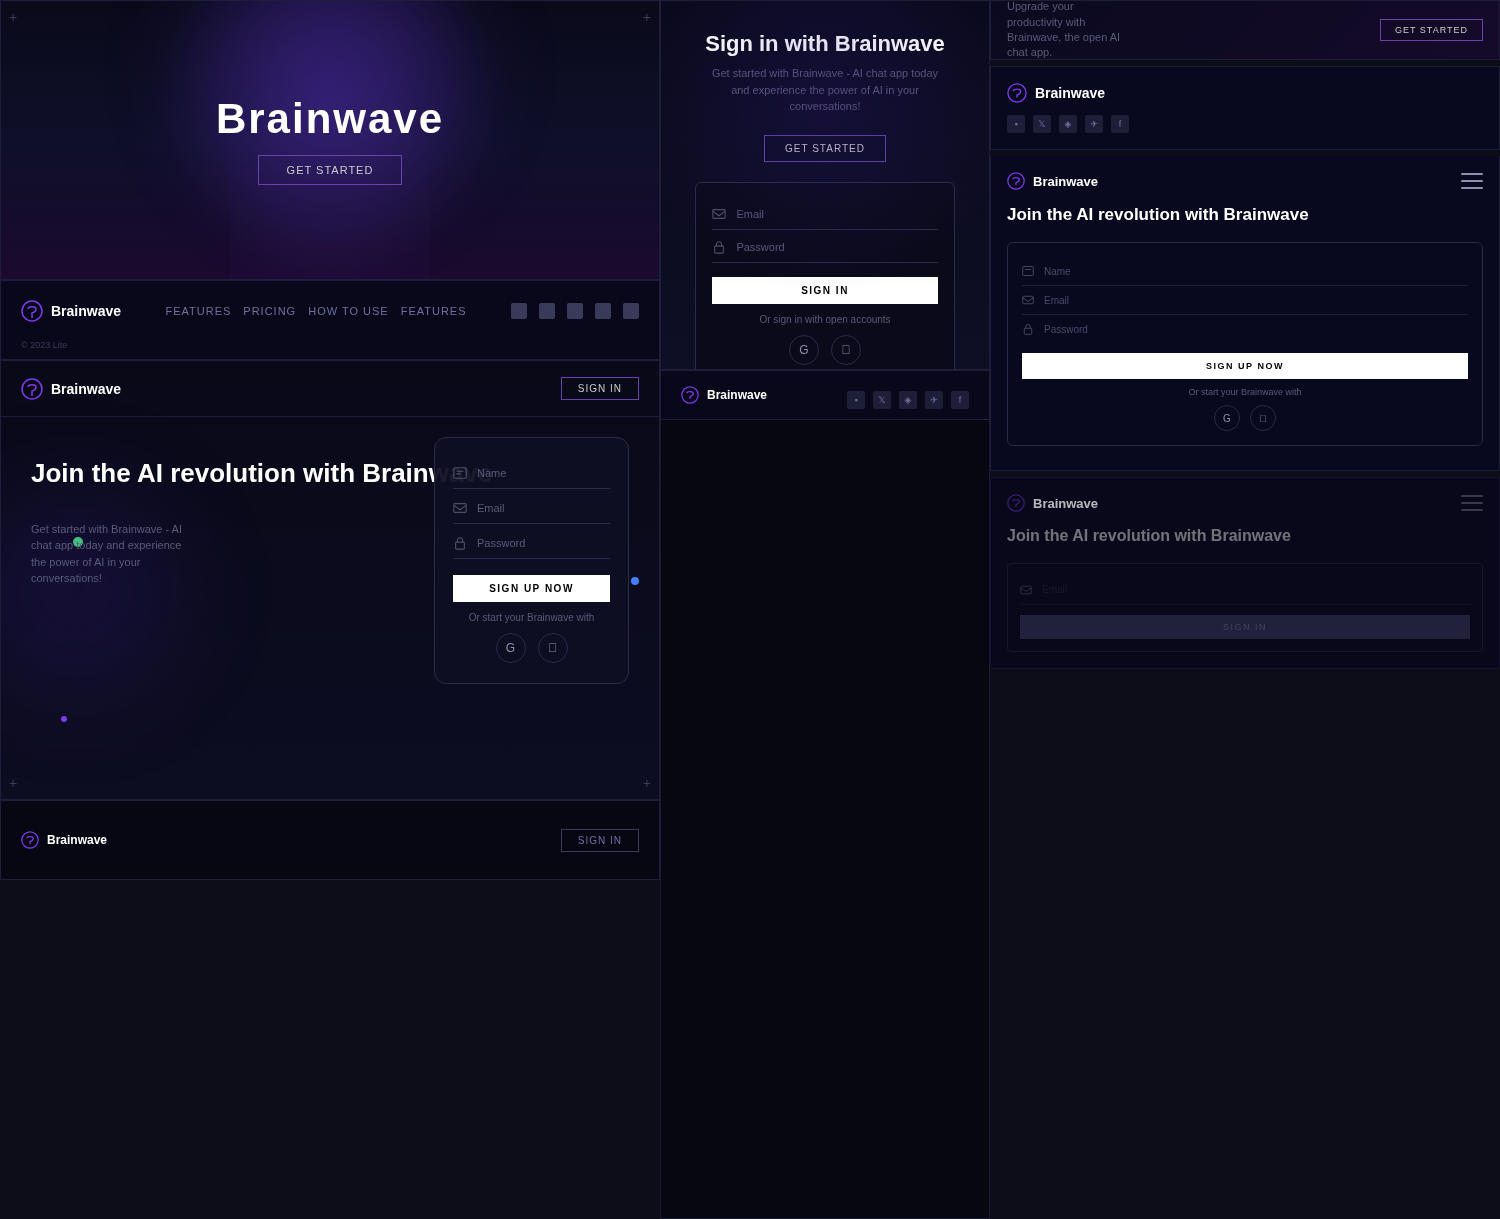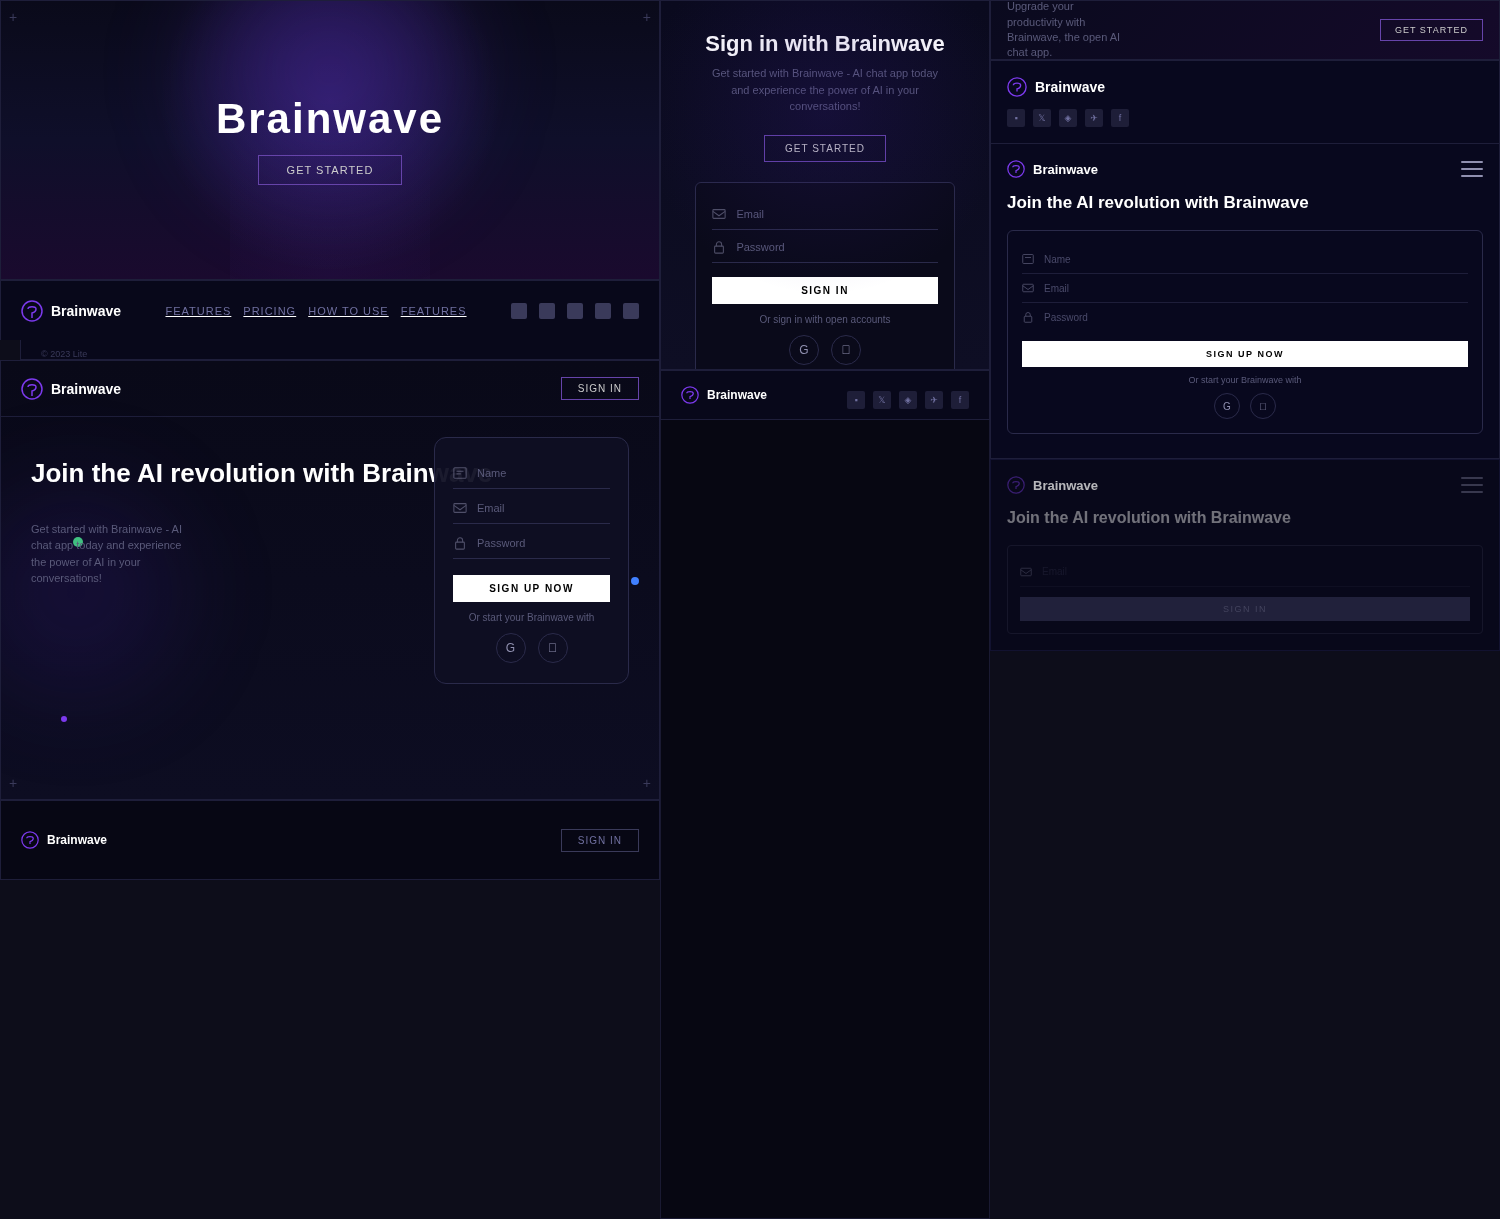--- a/index.html
+++ b/index.html
@@ -99,21 +99,20 @@
       font-size: 14px;
       font-weight: 600;
     }
     .brand-icon {
       width: 22px;
       height: 22px;
     }
     .nav-links {
       display: flex;
       gap: 12px;
-      text-decoration: underline;
     }
     .nav-link {
       font-size: 11px;
       color: #7070a0;
       letter-spacing: 1px;
     }
     .social-icons {
       display: flex;
       gap: 12px;
     }
@@ -333,21 +332,21 @@
       align-items: center;
       justify-content: space-between;
       padding: 0 20px;
     }
 
     
     .right-section {
       flex: 1;
       display: flex;
       flex-direction: column;
-      gap: 0;
+      gap: 6px;
     }
 
     
     .top-right-card {
       background: linear-gradient(135deg, #0a0a1e 0%, #150a2a 100%);
       border: 1px solid #1e1e3a;
       height: 60px;
       padding: 10px 16px;
       display: flex;
       align-items: center;
@@ -519,21 +518,21 @@
         <span class="nav-link">FEATURES</span>
       </div>
       <div class="social-icons">
         <div class="social-icon"></div>
         <div class="social-icon"></div>
         <div class="social-icon"></div>
         <div class="social-icon"></div>
         <div class="social-icon"></div>
       </div>
     </div>
-    <div style="background:#08081a;border:1px solid #1e1e3a;border-top:none;height:20px;display:flex;align-items:flex-end;padding:0 20px;margin-left:20px;">
+    <div style="background:#08081a;border:1px solid #1e1e3a;border-top:none;height:20px;display:flex;align-items:flex-start;padding:0 20px;">
       <span style="font-size:9px;color:#3a3a5a;">© 2023 Lite</span>
     </div>
 
     <div class="signup-card">
       <div class="signup-header">
         <div class="brand-logo">
           <svg class="brand-icon" viewBox="0 0 22 22" fill="none">
             <circle cx="11" cy="11" r="10" stroke="#7c3aed" stroke-width="1.5"></circle>
             <path d="M7 9 C7 6 15 6 15 9 C15 12 11 13 11 13 C11 13 11 15 11 16" stroke="#7c3aed" stroke-width="1.5" fill="none"></path>
             <circle cx="11" cy="17" r="1" fill="#7c3aed"></circle>

